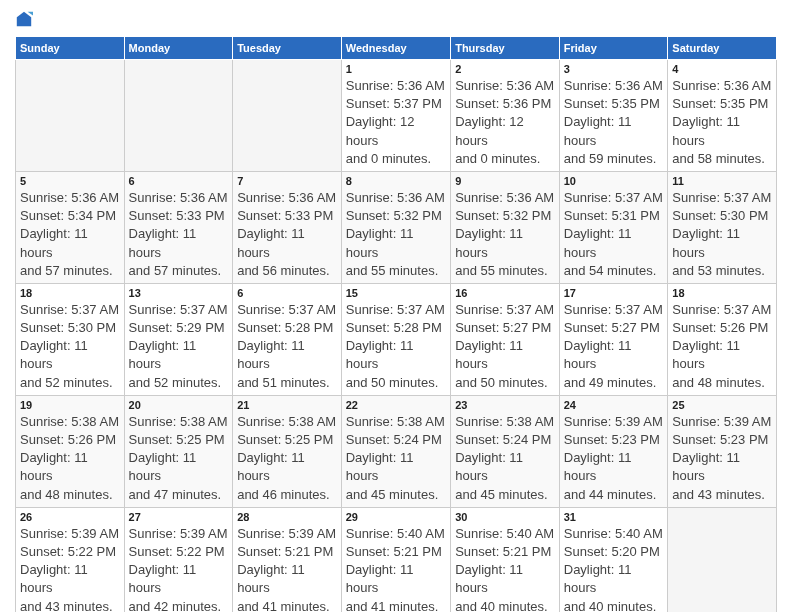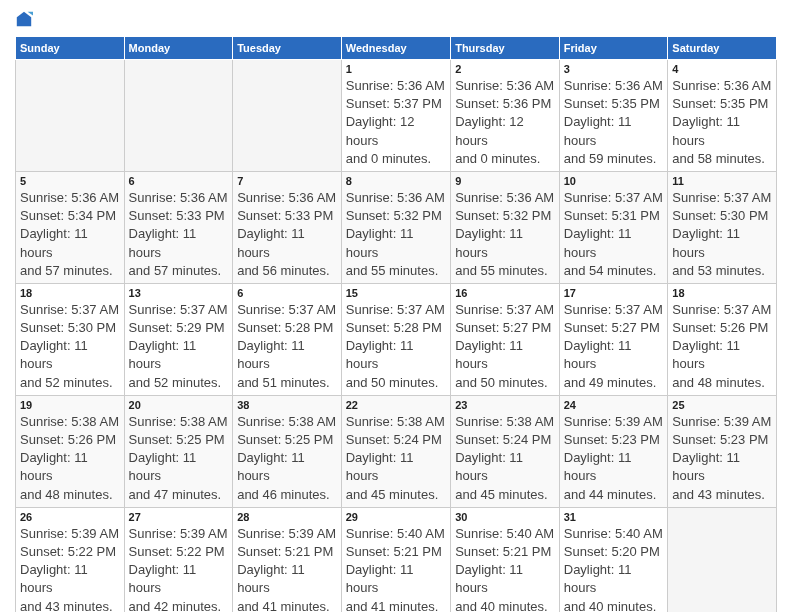--- a/index.html
+++ b/index.html
@@ -278,21 +278,21 @@
 and 48 minutes.</div>
           </td>
           <td>
             <span class="day-num">20</span>
             <div class="day-info" style="white-space: pre-line;">Sunrise: 5:38 AM
 Sunset: 5:25 PM
 Daylight: 11 hours
 and 47 minutes.</div>
           </td>
           <td>
-            <span class="day-num">38</span>
+            <span class="day-num">21</span>
             <div class="day-info" style="white-space: pre-line;">Sunrise: 5:38 AM
 Sunset: 5:25 PM
 Daylight: 11 hours
 and 46 minutes.</div>
           </td>
           <td>
             <span class="day-num">22</span>
             <div class="day-info" style="white-space: pre-line;">Sunrise: 5:38 AM
 Sunset: 5:24 PM
 Daylight: 11 hours

